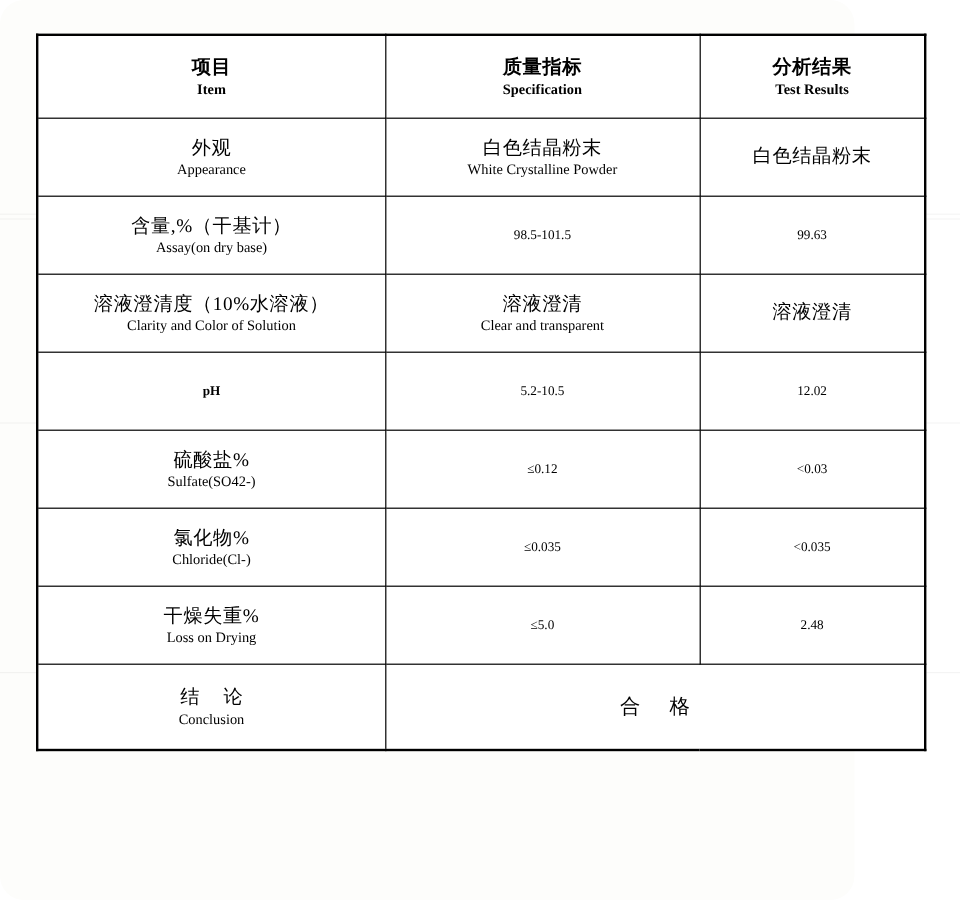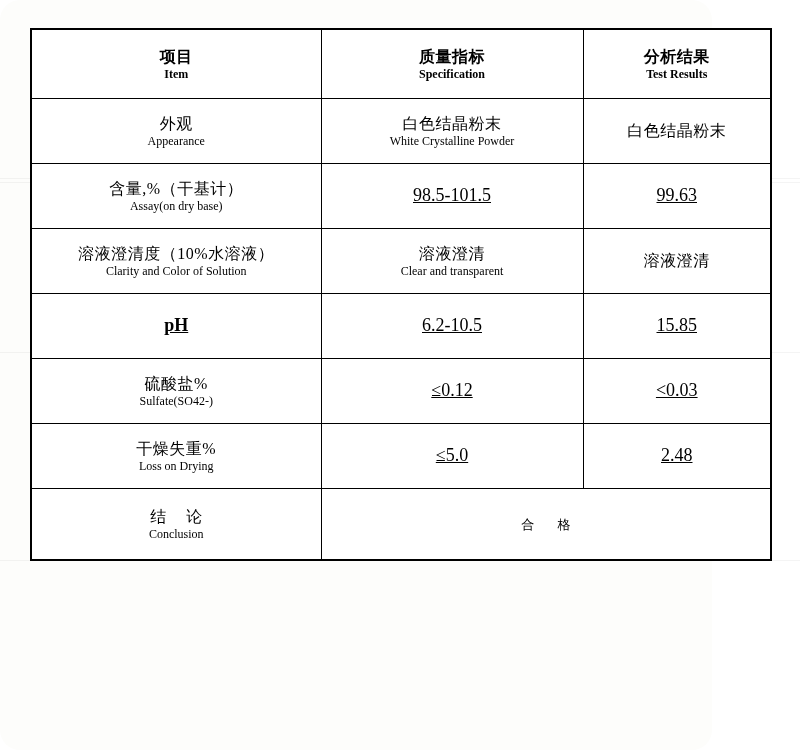--- a/index.html
+++ b/index.html
@@ -62,33 +62,32 @@
   thead td .cn, thead td .en {
     font-weight: bold;
   }
   thead td {
     height: 56px;
   }
   tbody td {
     height: 52px;
   }
   .single {
-    font-size: 18px;
+    font-size: 11px;
     display: block;
-    text-decoration: underline;
   }
   .bold {
     font-weight: bold;
   }
   .conclusion-label .cn {
     letter-spacing: 8px;
     padding-left: 8px;
   }
   .conclusion-value {
-    font-size: 13px;
+    font-size: 17px;
     letter-spacing: 10px;
     padding-left: 10px;
     margin-top: 29px;
   }
   .row-conclusion td {
     height: 58px;
   }
   
   .scanline {
     position: absolute;
@@ -173,40 +172,52 @@
           <td>
             <span class="cn">溶液澄清</span>
           </td>
         </tr>
 
         <tr>
           <td>
             <span class="single bold">pH</span>
           </td>
           <td>
-            <span class="single">6.2-10.5</span>
-          </td>
-          <td>
-            <span class="single">15.85</span>
+            <span class="single">5.2-10.5</span>
+          </td>
+          <td>
+            <span class="single">12.02</span>
           </td>
         </tr>
 
         <tr>
           <td>
             <span class="cn">硫酸盐%</span>
             <span class="en">Sulfate(SO42-)</span>
           </td>
           <td>
             <span class="single">≤0.12</span>
           </td>
           <td>
             <span class="single">&lt;0.03</span>
           </td>
         </tr>
 
+        <tr>
+          <td>
+            <span class="cn">氯化物%</span>
+            <span class="en">Chloride(Cl-)</span>
+          </td>
+          <td>
+            <span class="single">≤0.035</span>
+          </td>
+          <td>
+            <span class="single">&lt;0.035</span>
+          </td>
+        </tr>
 
         <tr>
           <td>
             <span class="cn">干燥失重%</span>
             <span class="en">Loss on Drying</span>
           </td>
           <td>
             <span class="single">≤5.0</span>
           </td>
           <td>

